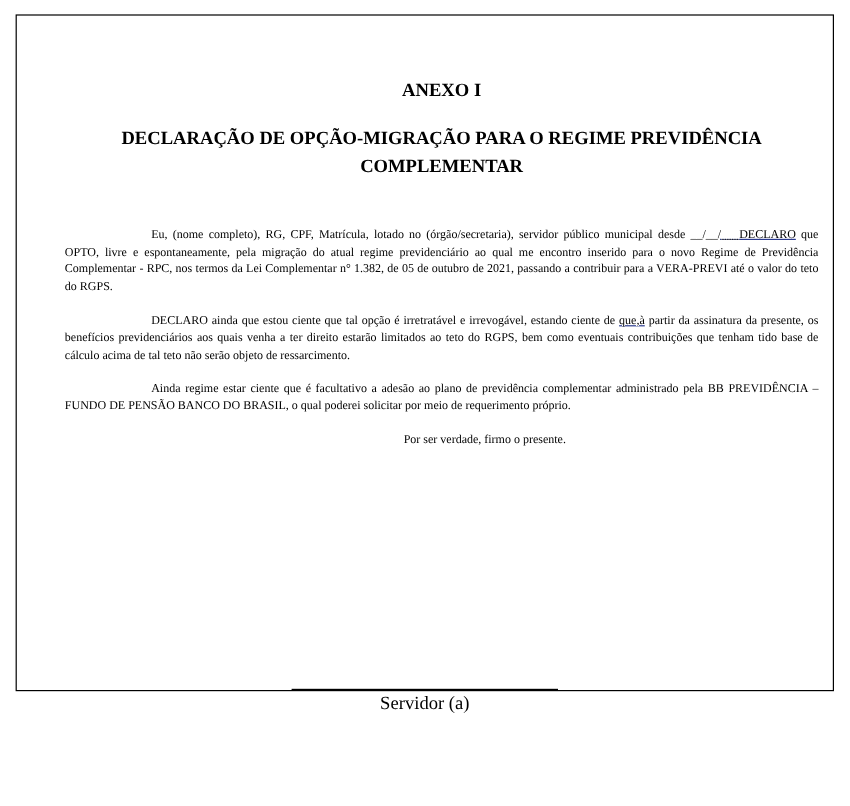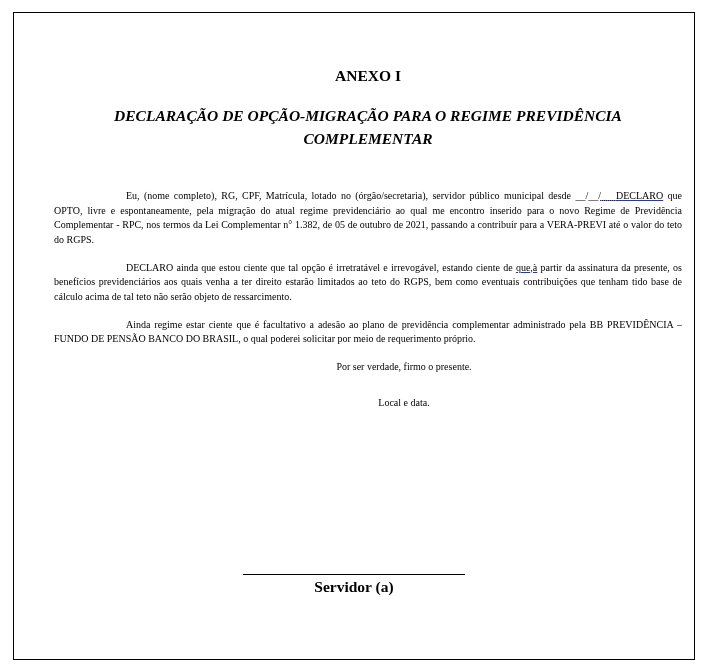--- a/index.html
+++ b/index.html
@@ -18,21 +18,21 @@
     position: relative;
     width: 708px;
     height: 672px;
     box-sizing: border-box;
   }
   .doc-frame {
     position: absolute;
     left: 13px;
     top: 12px;
     width: 682px;
-    height: 648px;
+    height: 564px;
     border: 1px solid #000000;
     box-sizing: border-box;
     padding-left: 37px;
   }
   .content {
     position: absolute;
     left: 40px;
     top: 52px;
     width: 628px;
   }
@@ -40,21 +40,20 @@
     text-align: center;
     font-weight: bold;
     font-size: 15.5px;
     line-height: 1.48;
   }
   .title-main {
     margin-bottom: 17px;
   }
   .title-sub {
     padding: 0 18px;
-    font-style: italic;
   }
   .body-block {
     margin-top: 38px;
     font-size: 10px;
     line-height: 1.47;
     text-align: justify;
     text-justify: inter-word;
   }
   .para {
     margin: 0 0 13px 0;
@@ -85,21 +84,21 @@
     line-height: 1.35;
   }
   .sig-line {
     display: block;
     margin: 0 auto 2px auto;
     width: 222px;
     border-bottom: 1.2px solid #000000;
     height: 1px;
   }
   .sig-name, .sig-reg {
-    font-weight: bold;
+    font-weight: normal;
     display: block;
   }
 </style>
 </head>
 <body>
 
 <div class="page">
   <div class="doc-frame">
 
     <div class="content">
@@ -112,21 +111,20 @@
       <div class="body-block">
 
         <p class="para"><span>Eu, (nome completo), RG, CPF, Matrícula, lotado no (órgão/secretaria), servidor público municipal desde __/__/</span><span class="u-dots">___</span><span class="u-ins">DECLARO</span><span> que OPTO, livre e espontaneamente, pela migração do atual regime previdenciário ao qual me encontro inserido para o novo Regime de Previdência Complementar - RPC, nos termos da Lei Complementar n° 1.382, de 05 de outubro de 2021, passando a contribuir para a VERA-PREVI até o valor do teto do RGPS.</span></p>
 
         <p class="para"><span>DECLARO ainda que estou ciente que tal opção é irretratável e irrevogável, estando ciente de </span><span class="u-ins">que,à</span><span> partir da assinatura da presente, os benefícios previdenciários aos quais venha a ter direito estarão limitados ao teto do RGPS, bem como eventuais contribuições que tenham tido base de cálculo acima de tal teto não serão objeto de ressarcimento.</span></p>
 
         <p class="para">Ainda regime estar ciente que é facultativo a adesão ao plano de previdência complementar administrado pela BB PREVIDÊNCIA – FUNDO DE PENSÃO BANCO DO BRASIL, o qual poderei solicitar por meio de requerimento próprio.</p>
 
         <p class="para short para-gap">Por ser verdade, firmo o presente.</p>
 
-        <p class="para short">Local e data.</p>
 
       </div>
     </div>
 
     <div class="sig-block">
       <span class="sig-line"></span>
       <span class="sig-name">Servidor (a)</span>
     </div>
 
   </div>

